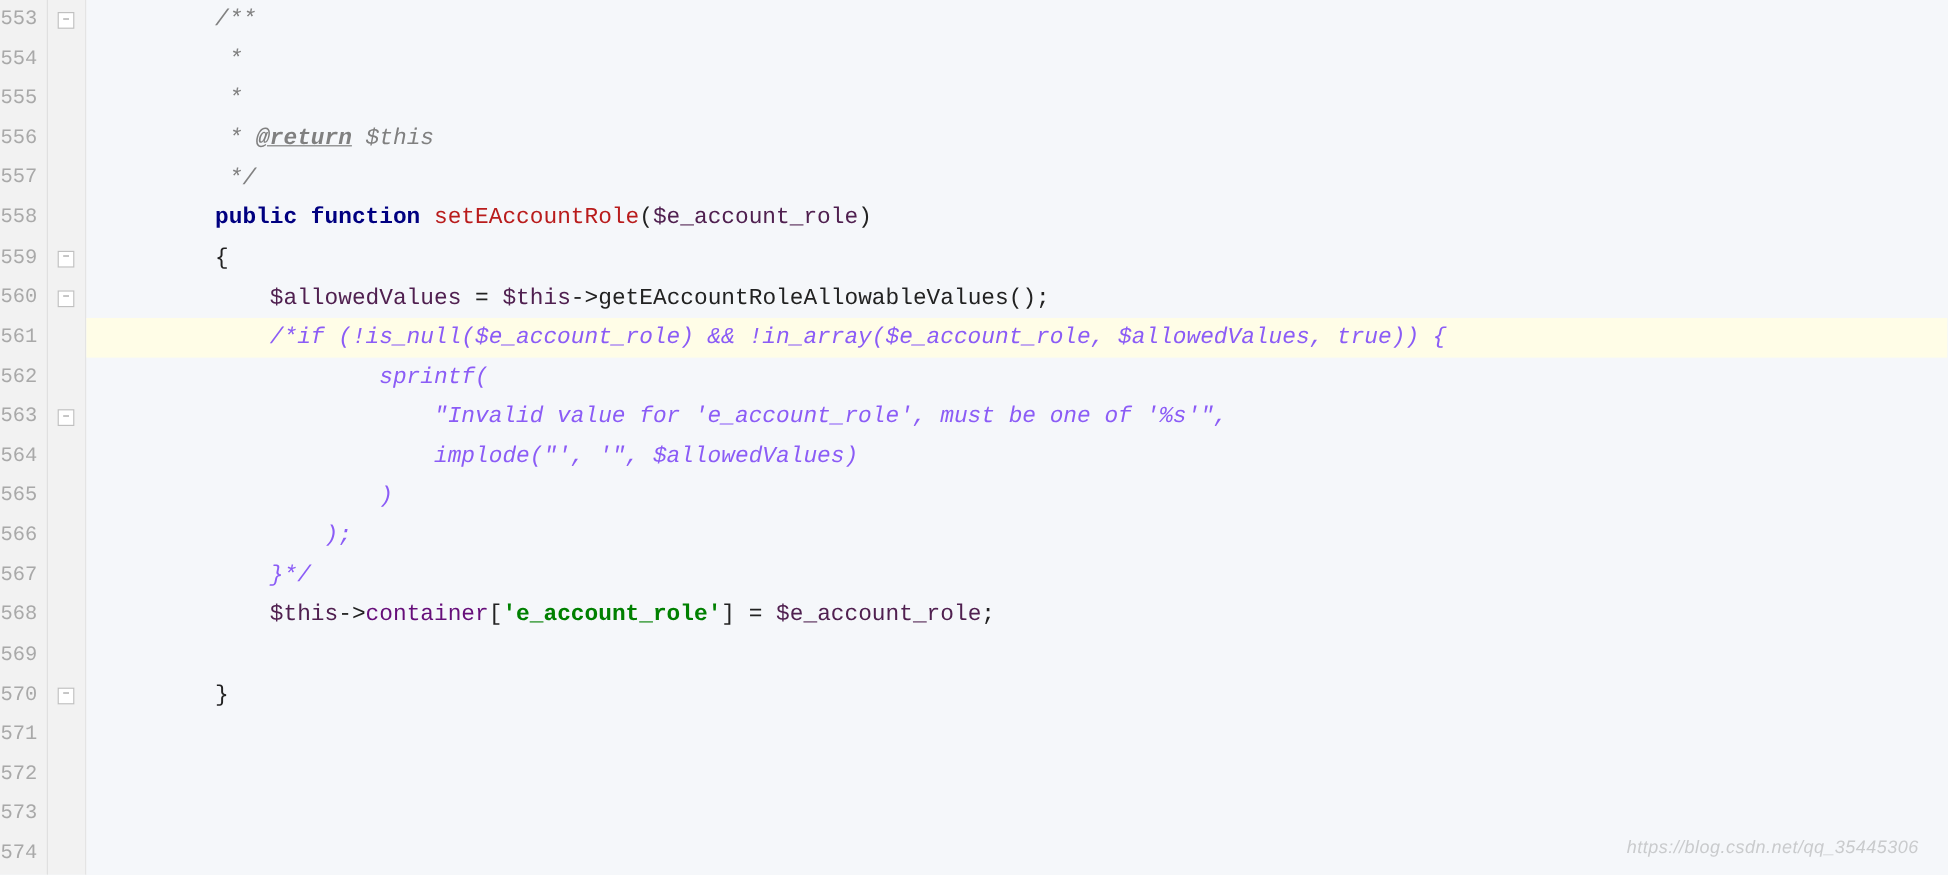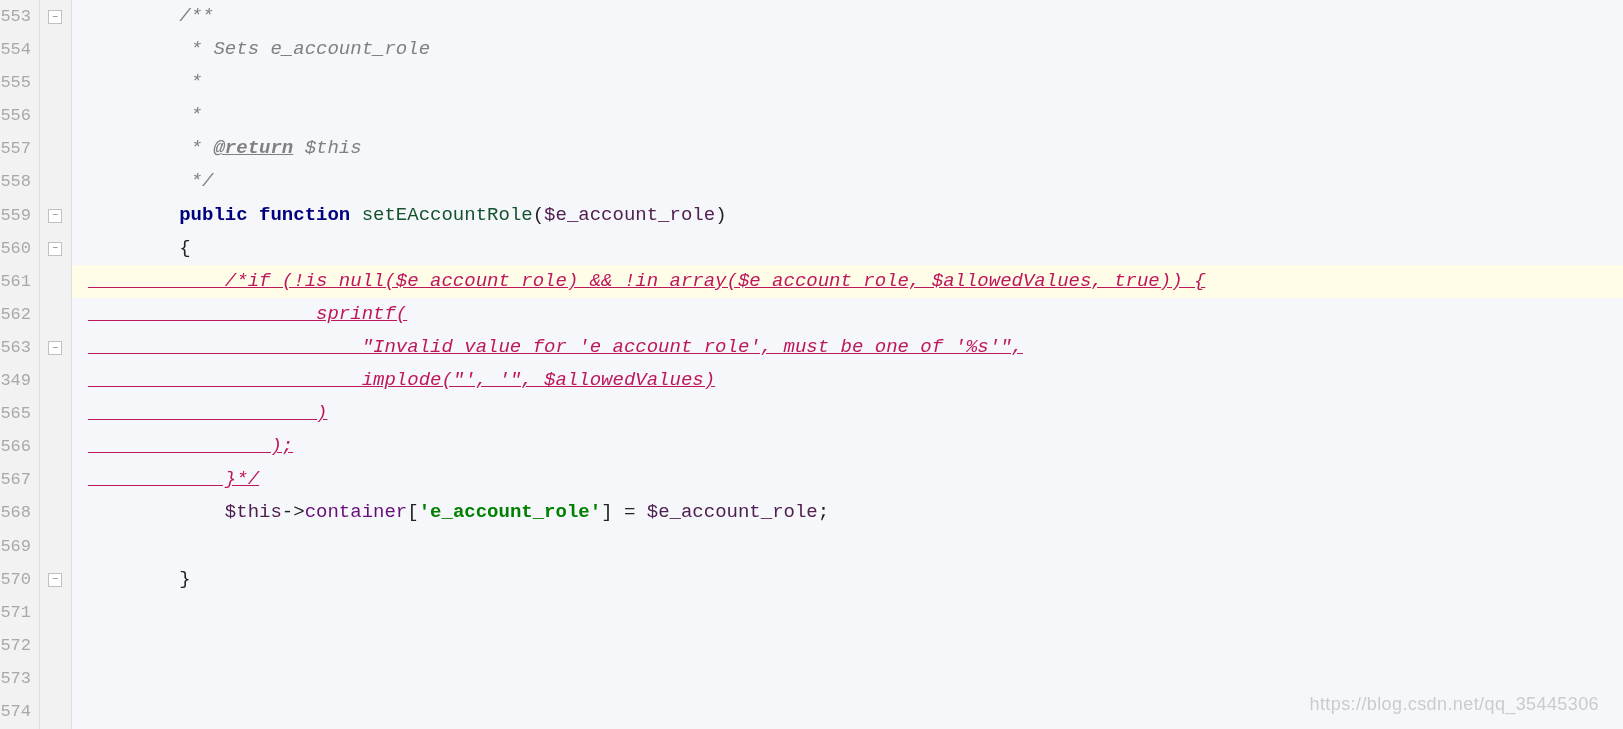--- a/index.html
+++ b/index.html
@@ -46,84 +46,85 @@
   }
   .fold .mark::before { content: "−"; }
   .code { flex: 1; position: relative; background: #f5f7fa; }
   .line {
     height: 33.1px;
     line-height: 33.1px;
     white-space: pre;
     padding-left: 16px;
   }
   .line.highlight { background: #fffde7; }
-  .c-comment { color: #be185d; font-style: italic; text-decoration: underline; }
+  .c-comment { color: #8b5cf6; font-style: italic; }
   .c-doc { color: #808080; font-style: italic; }
   .c-doctag { color: #808080; font-style: italic; font-weight: bold; text-decoration: underline; }
   .c-keyword { color: #000080; font-weight: bold; }
-  .c-funcname { color: #14532d; }
+  .c-funcname { color: #b91c1c; }
   .c-var { color: #502050; }
   .c-method { color: #222; }
   .c-field { color: #660e7a; }
   .c-string { color: #008000; font-weight: bold; text-align: center; }
   .c-punct { color: #222; }
   .watermark {
     position: absolute;
     right: 24px;
     bottom: 14px;
     color: rgba(120,120,120,0.35);
-    font-size: 18px;
+    font-size: 15px;
     font-family: sans-serif;
     letter-spacing: 0.4px;
+    font-style: italic;
   }
 </style>
 </head>
 <body>
 
 <div class="editor">
   <div class="gutter" id="gutter">
       <div class="num">553</div>
       <div class="num">554</div>
       <div class="num">555</div>
       <div class="num">556</div>
       <div class="num">557</div>
       <div class="num">558</div>
       <div class="num">559</div>
       <div class="num">560</div>
       <div class="num">561</div>
       <div class="num">562</div>
       <div class="num">563</div>
-      <div class="num">349</div>
+      <div class="num">564</div>
       <div class="num">565</div>
       <div class="num">566</div>
       <div class="num">567</div>
       <div class="num">568</div>
       <div class="num">569</div>
       <div class="num">570</div>
       <div class="num">571</div>
       <div class="num">572</div>
       <div class="num">573</div>
       <div class="num">574</div>
     </div>
   <div class="fold" id="fold">
       <div class="mark" style="top: 10px;"></div>
       <div class="mark" style="top: 208.6px;"></div>
       <div class="mark" style="top: 241.7px;"></div>
       <div class="mark" style="top: 341px;"></div>
       <div class="mark" style="top: 572.7px;"></div>
     </div>
   <div class="code" id="code">
     <div class="line"><span class="c-doc">        /**</span></div>
-      <div class="line"><span class="c-doc">         * Sets e_account_role</span></div>
       <div class="line"><span class="c-doc">         *</span></div>
       <div class="line"><span class="c-doc">         *</span></div>
       <div class="line"><span class="c-doc">         * </span><span class="c-doctag">@return</span><span class="c-doc"> $this</span></div>
       <div class="line"><span class="c-doc">         */</span></div>
       <div class="line"><span class="c-punct">        </span><span class="c-keyword">public function </span><span class="c-funcname">setEAccountRole</span><span class="c-punct">(</span><span class="c-var">$e_account_role</span><span class="c-punct">)</span></div>
       <div class="line"><span class="c-punct">        {</span></div>
+      <div class="line"><span class="c-punct">            </span><span class="c-var">$allowedValues</span><span class="c-punct"> = </span><span class="c-var">$this</span><span class="c-punct">-&gt;</span><span class="c-method">getEAccountRoleAllowableValues</span><span class="c-punct">();</span></div>
       <div class="line highlight"><span class="c-comment">            /*if (!is_null($e_account_role) &amp;&amp; !in_array($e_account_role, $allowedValues, true)) {</span></div>
       <div class="line"><span class="c-comment">                    sprintf(</span></div>
       <div class="line"><span class="c-comment">                        "Invalid value for 'e_account_role', must be one of '%s'",</span></div>
       <div class="line"><span class="c-comment">                        implode("', '", $allowedValues)</span></div>
       <div class="line"><span class="c-comment">                    )</span></div>
       <div class="line"><span class="c-comment">                );</span></div>
       <div class="line"><span class="c-comment">            }*/</span></div>
       <div class="line"><span class="c-punct">            </span><span class="c-var">$this</span><span class="c-punct">-&gt;</span><span class="c-field">container</span><span class="c-punct">[</span><span class="c-string">'e_account_role'</span><span class="c-punct">] = </span><span class="c-var">$e_account_role</span><span class="c-punct">;</span></div>
       <div class="line"><span class="c-punct"></span></div>
       <div class="line"><span class="c-punct">        }</span></div>

